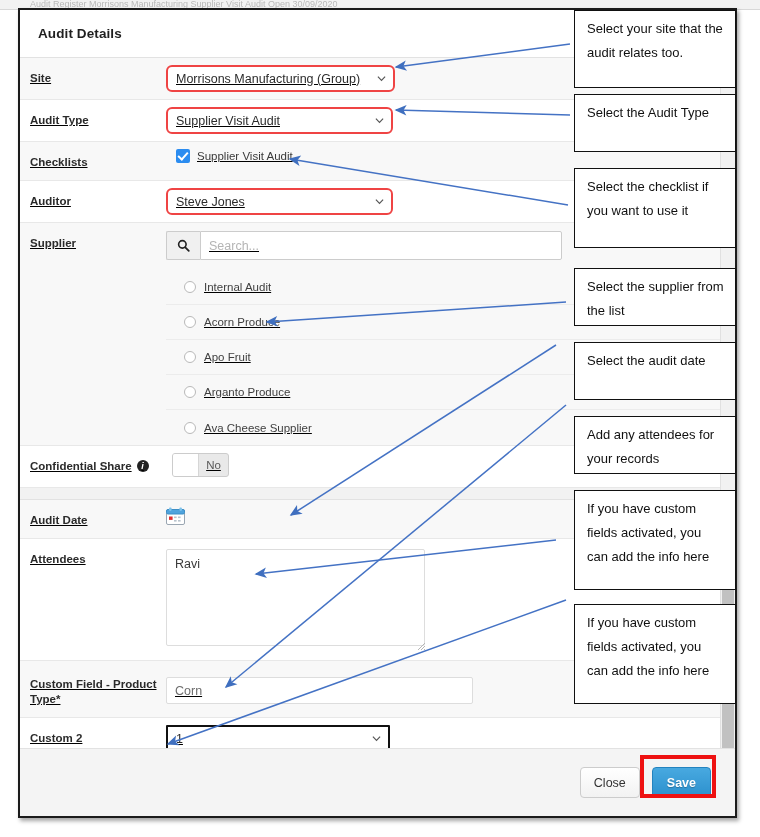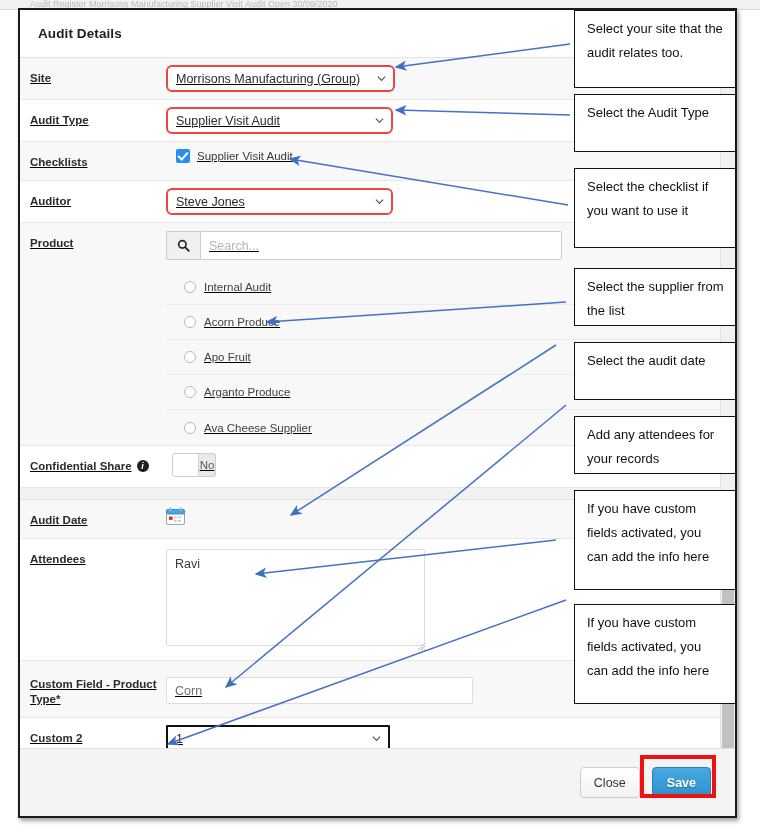--- a/index.html
+++ b/index.html
@@ -145,21 +145,21 @@
   }
   .supplier-item:last-child { border-bottom: none; }
   .radio {
     width: 12px; height: 12px; border-radius: 50%;
     border: 1px solid #b9b9b9; background: #fff; flex: 0 0 12px;
   }
   .supplier-name { font-size: 11.5px; color: #3f3f3f; }
 
   
   .toggle {
-    width: 44px; height: 24px;
+    width: 57px; height: 24px;
     border: 1px solid #ccc; border-radius: 3px;
     background: #e9e9e9; display: flex; align-items: center;
     overflow: hidden;
   }
   .toggle-knob { width: 26px; height: 100%; background: #fff; border-right: 1px solid #d6d6d6; }
   .toggle-text { flex: 1 1 auto; text-align: center; font-size: 11.5px; color: #5a5a5a; }
 
   .info-i {
     width: 12px; height: 12px; border-radius: 50%;
     background: #222; color: #fff; font-size: 9px; font-weight: bold;
@@ -315,21 +315,21 @@
             <div class="select w-auditor">
               <span>Steve Jones</span>
               <svg class="chev" viewBox="0 0 10 10">
                 <path d="M1 3 L5 7 L9 3" fill="none" stroke="#555" stroke-width="1.3"></path>
               </svg>
             </div>
           </div>
         </div>
 
         <div class="row alt" style="align-items:stretch;">
-          <div class="row-label">Product</div>
+          <div class="row-label">Supplier</div>
           <div style="flex:1 1 auto; padding-top:8px;">
 
             <div class="search-wrap">
               <div class="search-btn">
                 <svg width="13" height="13" viewBox="0 0 16 16">
                   <circle cx="6.6" cy="6.6" r="4.6" fill="none" stroke="#222" stroke-width="2"></circle>
                   <line x1="10.2" y1="10.2" x2="14.5" y2="14.5" stroke="#222" stroke-width="2.2" stroke-linecap="round"></line>
                 </svg>
               </div>
               <input class="search-input" type="text" placeholder="Search..." style="">

